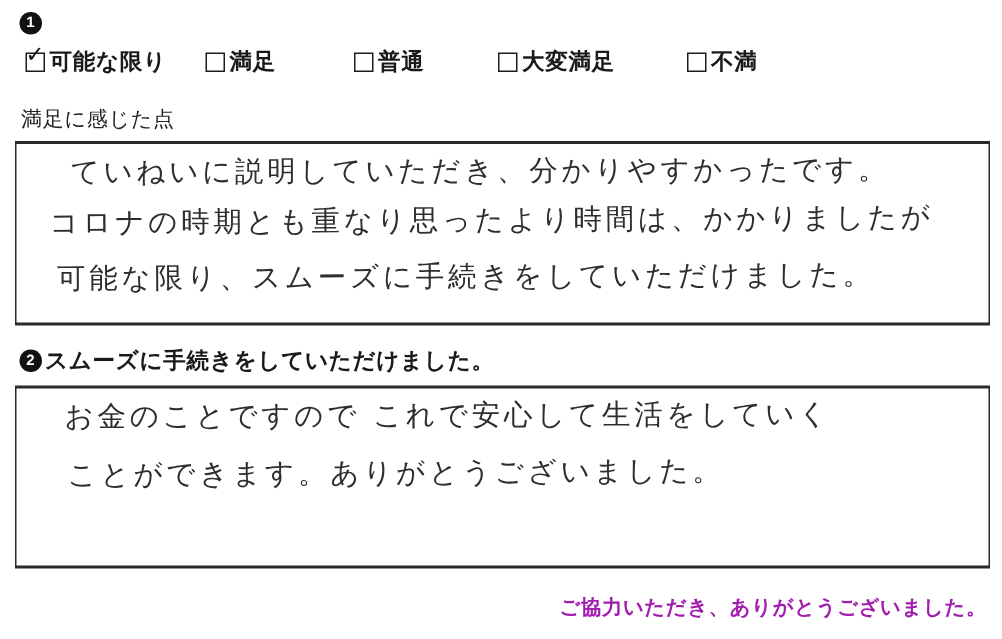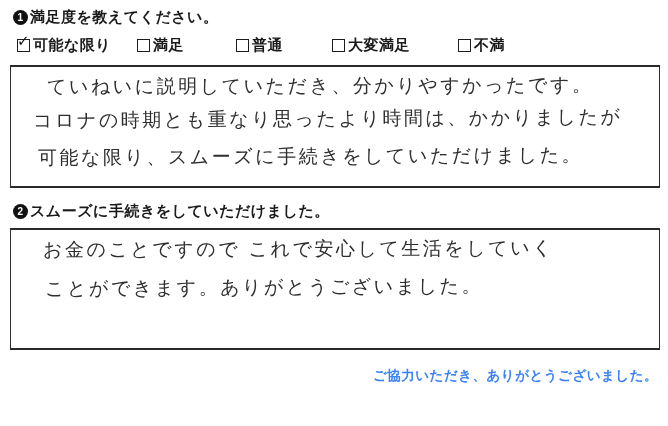--- a/index.html
+++ b/index.html
@@ -107,31 +107,30 @@
   .box-2 .hand:nth-child(1) { margin-left: 18px; transform: rotate(-0.2deg); }
   .box-2 .hand:nth-child(2) { margin-left: 20px; transform: rotate(-0.4deg); margin-top: 20px; }
   .q2-header { margin-top: 14px; }
   .footer-note {
     margin-top: 17px;
     text-align: right;
     font-size: 13.5px;
     font-weight: bold;
     letter-spacing: 0.5px;
     padding-right: 2px;
-    color: #3b82f6;
+    color: #a21caf;
   }
 </style>
 </head>
 <body>
 
 <div class="page">
 
   <div class="q-header">
     <span class="q-num-badge">1</span>
-    <span>満足度を教えてください。</span>
   </div>
 
   <div class="options-row">
     <span class="opt" style="left:7px">
       <span class="cb checked">
           <span class="tick">✓</span>
         </span>
       <span>可能な限り</span>
     </span>
     <span class="opt" style="left:127px">
@@ -145,20 +144,21 @@
     <span class="opt" style="left:322px">
       <span class="cb"></span>
       <span>大変満足</span>
     </span>
     <span class="opt" style="left:448px">
       <span class="cb"></span>
       <span>不満</span>
     </span>
   </div>
 
+  <div class="sublabel">満足に感じた点</div>
 
   <div class="answer-box box-1">
     <div class="hand">ていねいに説明していただき、分かりやすかったです。</div>
     <div class="hand">コロナの時期とも重なり思ったより時間は、かかりましたが</div>
     <div class="hand">可能な限り、スムーズに手続きをしていただけました。</div>
   </div>
 
   <div class="q-header q2-header">
     <span class="q-num-badge">2</span>
     <span>スムーズに手続きをしていただけました。</span>

